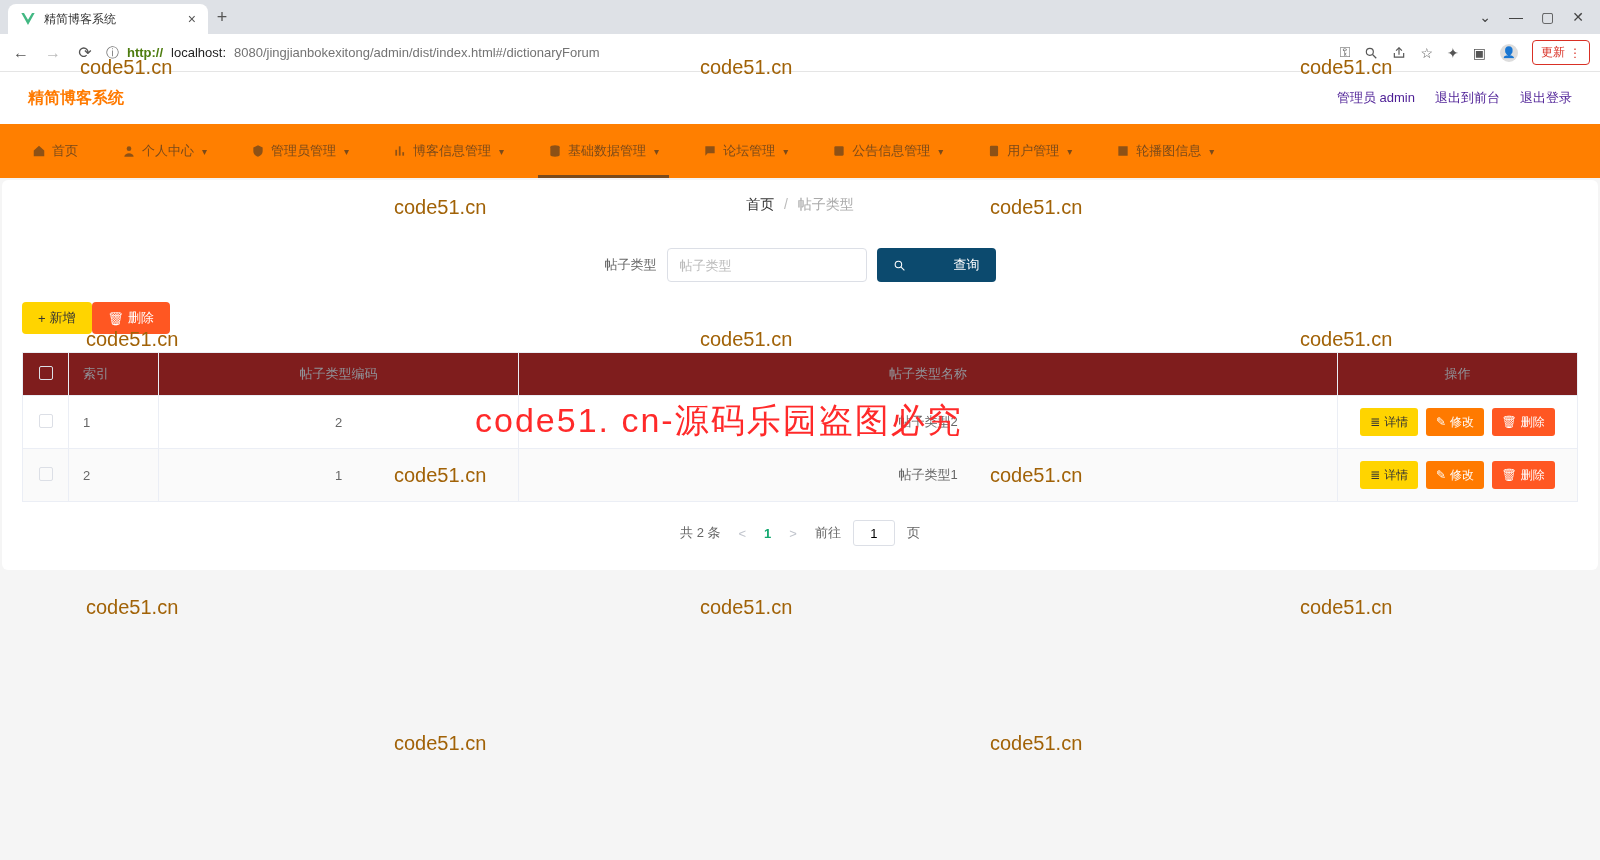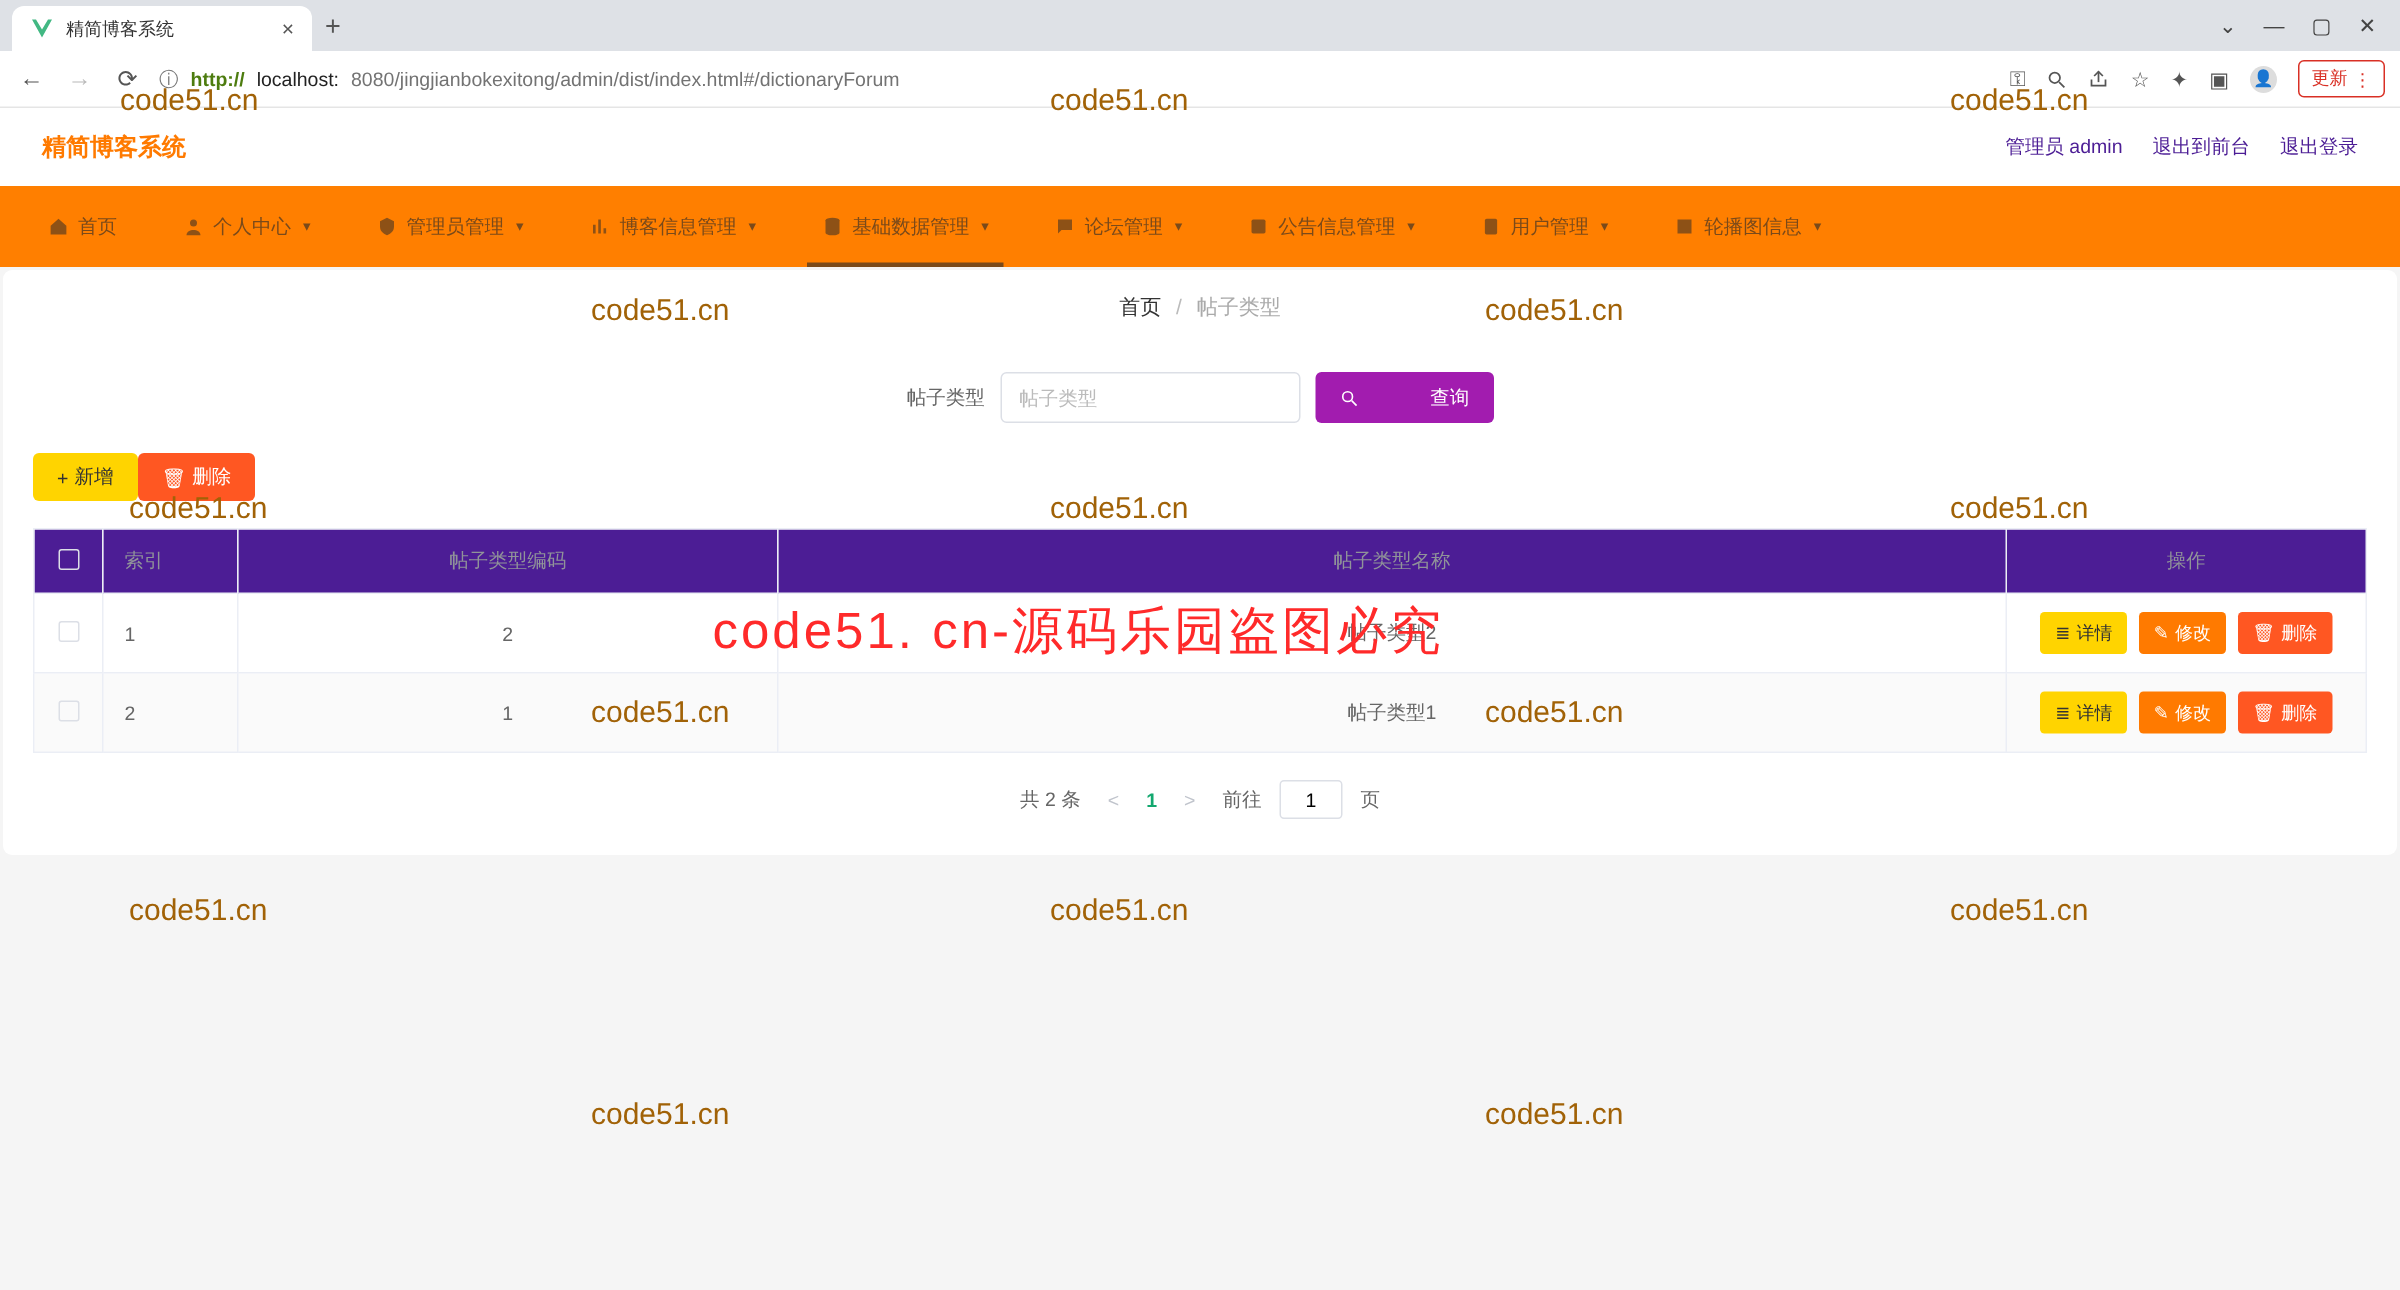--- a/index.html
+++ b/index.html
@@ -50,30 +50,30 @@
   .card { background: #fff; border-radius: 6px; padding: 0; }
   .breadcrumb { text-align: center; padding: 16px 0; font-size: 14px; color: #333; }
   .breadcrumb .sep { color: #bbb; margin: 0 6px; }
   .breadcrumb .cur { color: #aaa; }
   
   .filter-row { display: flex; align-items: center; justify-content: center; gap: 10px; padding: 18px 0 20px; }
   .filter-label { font-size: 13px; color: #666; }
   .text-input { height: 34px; width: 200px; border: 1px solid #dcdfe6; border-radius: 4px; padding: 0 12px; font-size: 13px; color: #888; }
   .text-input::placeholder { color: #bbb; }
   .btn { height: 34px; border: none; border-radius: 4px; padding: 0 16px; font-size: 13px; cursor: pointer; display: inline-flex; align-items: center; gap: 4px; }
-  .btn-orange-faded { background: #a21caf; color: #fff; gap: 48px; }
+  .btn-orange-faded { background: #0c4a6e; color: #fff; gap: 48px; }
   
   .action-row { display: flex; gap: 0; padding: 0 20px 10px; }
   .btn-yellow { background: #ffd400; color: #333; height: 32px; }
   .btn-red { background: #ff5722; color: #fff; height: 32px; }
   
   
   .tbl { width: calc(100% - 40px); margin: 8px 20px 0; border-collapse: collapse; font-size: 13px; color: #666; }
   .tbl th, .tbl td { border: 1px solid #ebeef5; padding: 12px 14px; text-align: center; }
-  .tbl th { background: #4c1d95; color: #909399; font-weight: normal; }
+  .tbl th { background: #7f1d1d; color: #909399; font-weight: normal; }
   .tbl td { background: #fff; }
   .tbl tr.alt td { background: #fafafa; }
   .chk { width: 14px; height: 14px; border: 1px solid #dcdfe6; border-radius: 2px; display: inline-block; }
   .col-chk { width: 46px; }
   .col-idx { width: 90px; text-align: left; }
   .col-code { width: 360px; }
   .col-ops { width: 240px; }
   .mini-btn { height: 28px; padding: 0 10px; border: none; border-radius: 3px; font-size: 12px; display: inline-flex; align-items: center; gap: 4px; margin: 0 2px; cursor: pointer; }
   .mini-yellow { background: #ffd400; color: #333; }
   .mini-orange { background: #ff7a00; color: #fff; }

